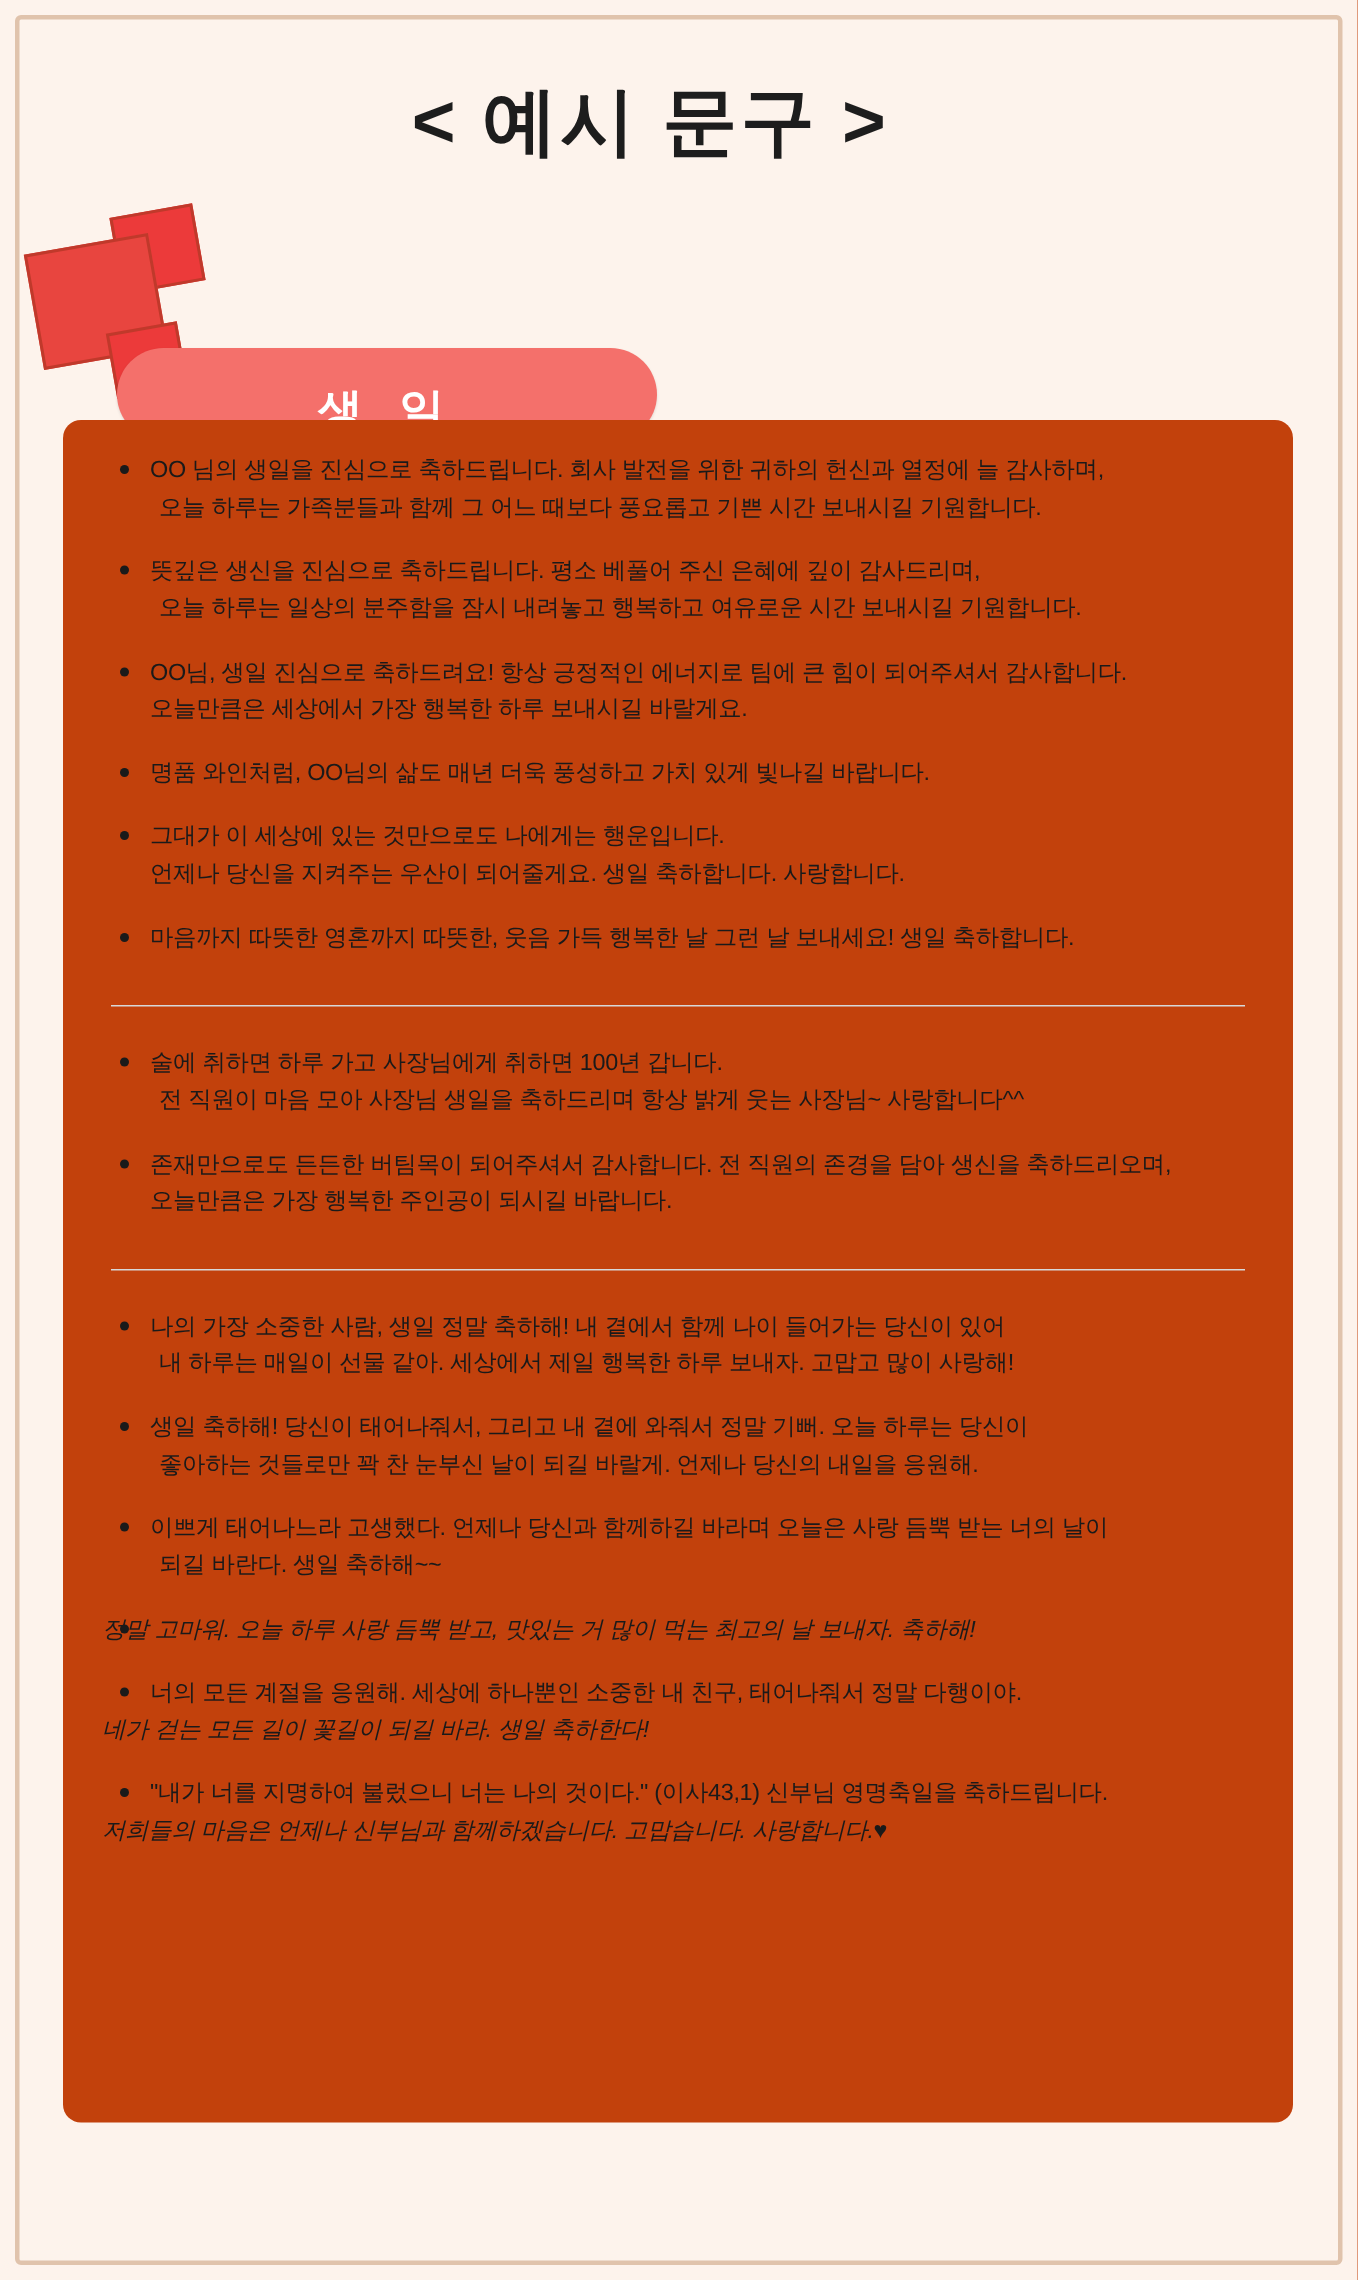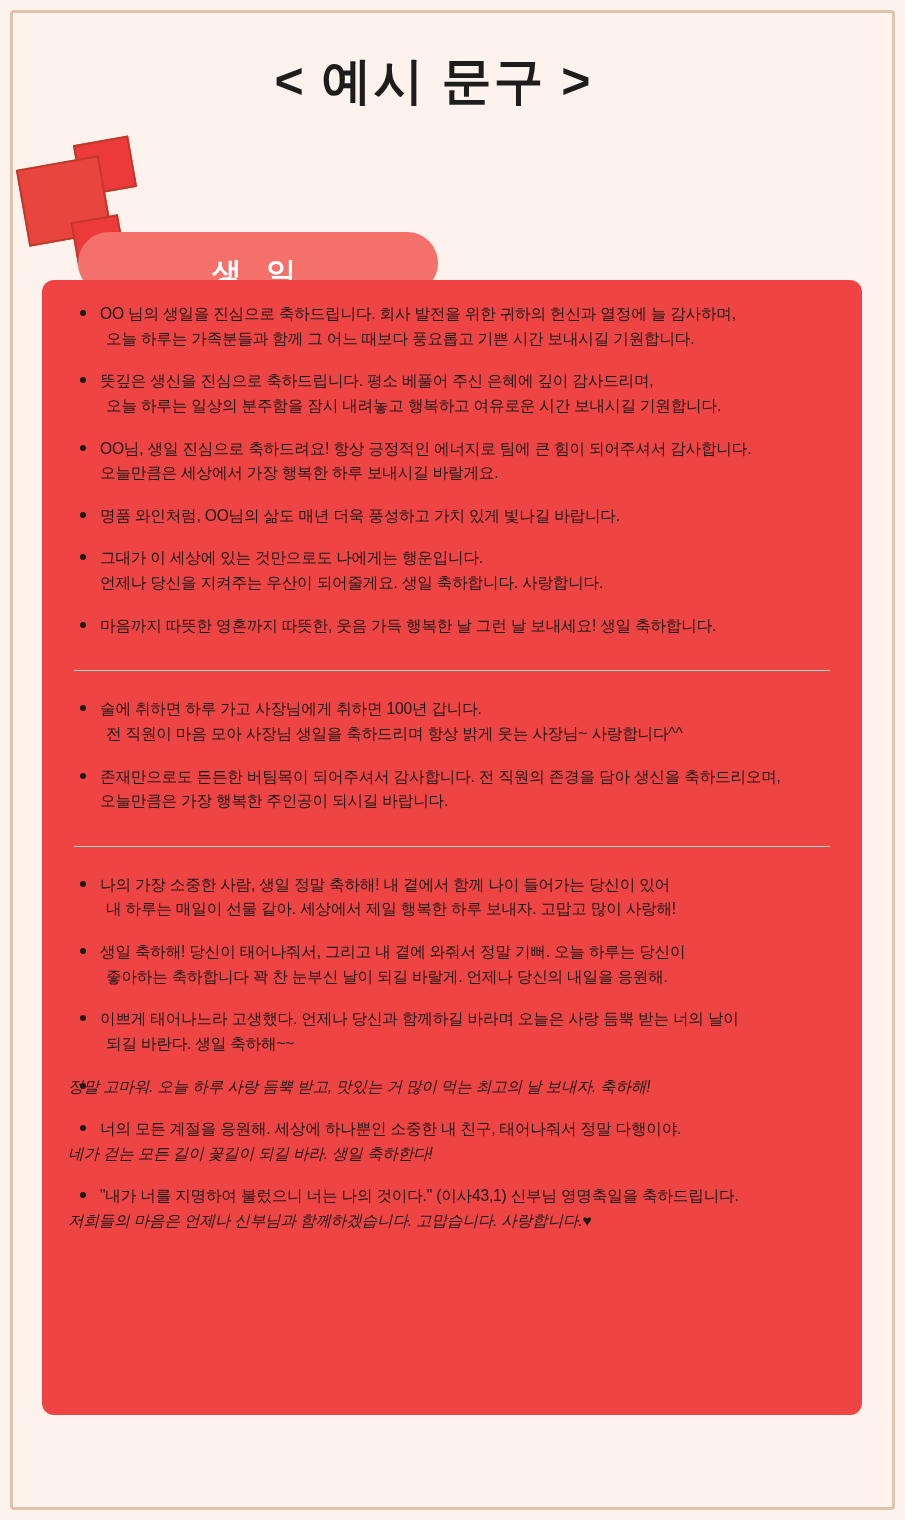--- a/index.html
+++ b/index.html
@@ -91,21 +91,21 @@
     margin-top: 40px;
   }
 
   
   .card {
     position: absolute;
     left: 42px;
     top: 280px;
     width: 820px;
     height: 1135px;
-    background: #ef4444;
+    background: #c2410c;
     border-radius: 12px;
     box-sizing: border-box;
     padding: 18px 26px 10px 26px;
     overflow: hidden;
   }
   .group { padding: 4px 0 2px 0; }
   ul.bullets {
     list-style: none;
     margin: 0;
     padding: 0;
@@ -208,21 +208,21 @@
   <div class="divider"></div>
 
   <div class="group">
     <ul class="bullets">
       <li class="indent">
         <span>나의 가장 소중한 사람, 생일 정말 축하해! 내 곁에서 함께 나이 들어가는 당신이 있어</span>
         <span class="line2">내 하루는 매일이 선물 같아. 세상에서 제일 행복한 하루 보내자. 고맙고 많이 사랑해!</span>
       </li>
       <li class="indent">
         <span>생일 축하해! 당신이 태어나줘서, 그리고 내 곁에 와줘서 정말 기뻐. 오늘 하루는 당신이</span>
-        <span class="line2">좋아하는 축하합니다 꽉 찬 눈부신 날이 되길 바랄게. 언제나 당신의 내일을 응원해.</span>
+        <span class="line2">좋아하는 것들로만 꽉 찬 눈부신 날이 되길 바랄게. 언제나 당신의 내일을 응원해.</span>
       </li>
       <li class="indent">
         <span>이쁘게 태어나느라 고생했다. 언제나 당신과 함께하길 바라며 오늘은 사랑 듬뿍 받는 너의 날이</span>
         <span class="line2">되길 바란다. 생일 축하해~~</span>
       </li>
       <li class="outdent">
         <span class="line2">정말 고마워. 오늘 하루 사랑 듬뿍 받고, 맛있는 거 많이 먹는 최고의 날 보내자. 축하해!</span>
       </li>
       <li class="outdent">
         <span>너의 모든 계절을 응원해. 세상에 하나뿐인 소중한 내 친구, 태어나줘서 정말 다행이야.</span>

